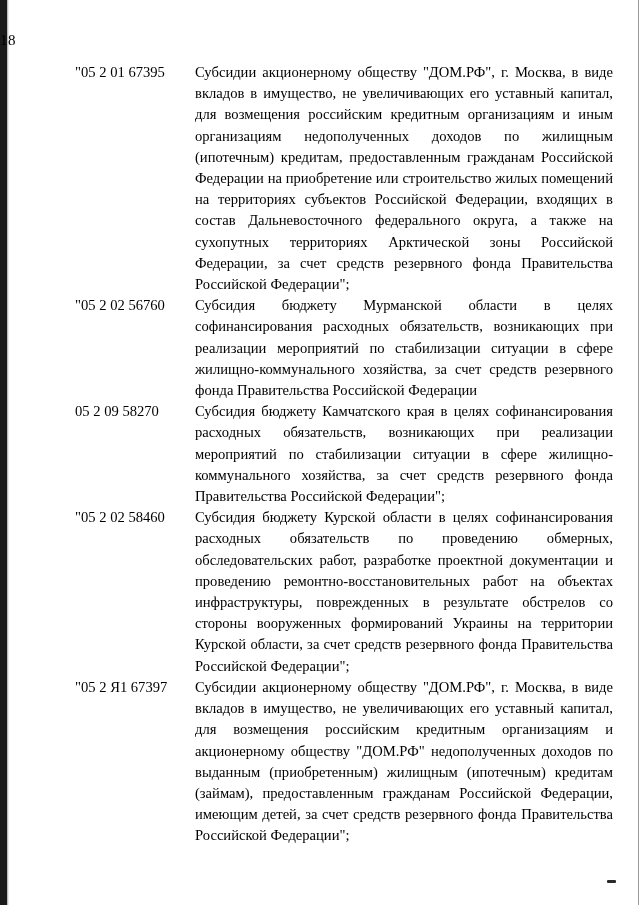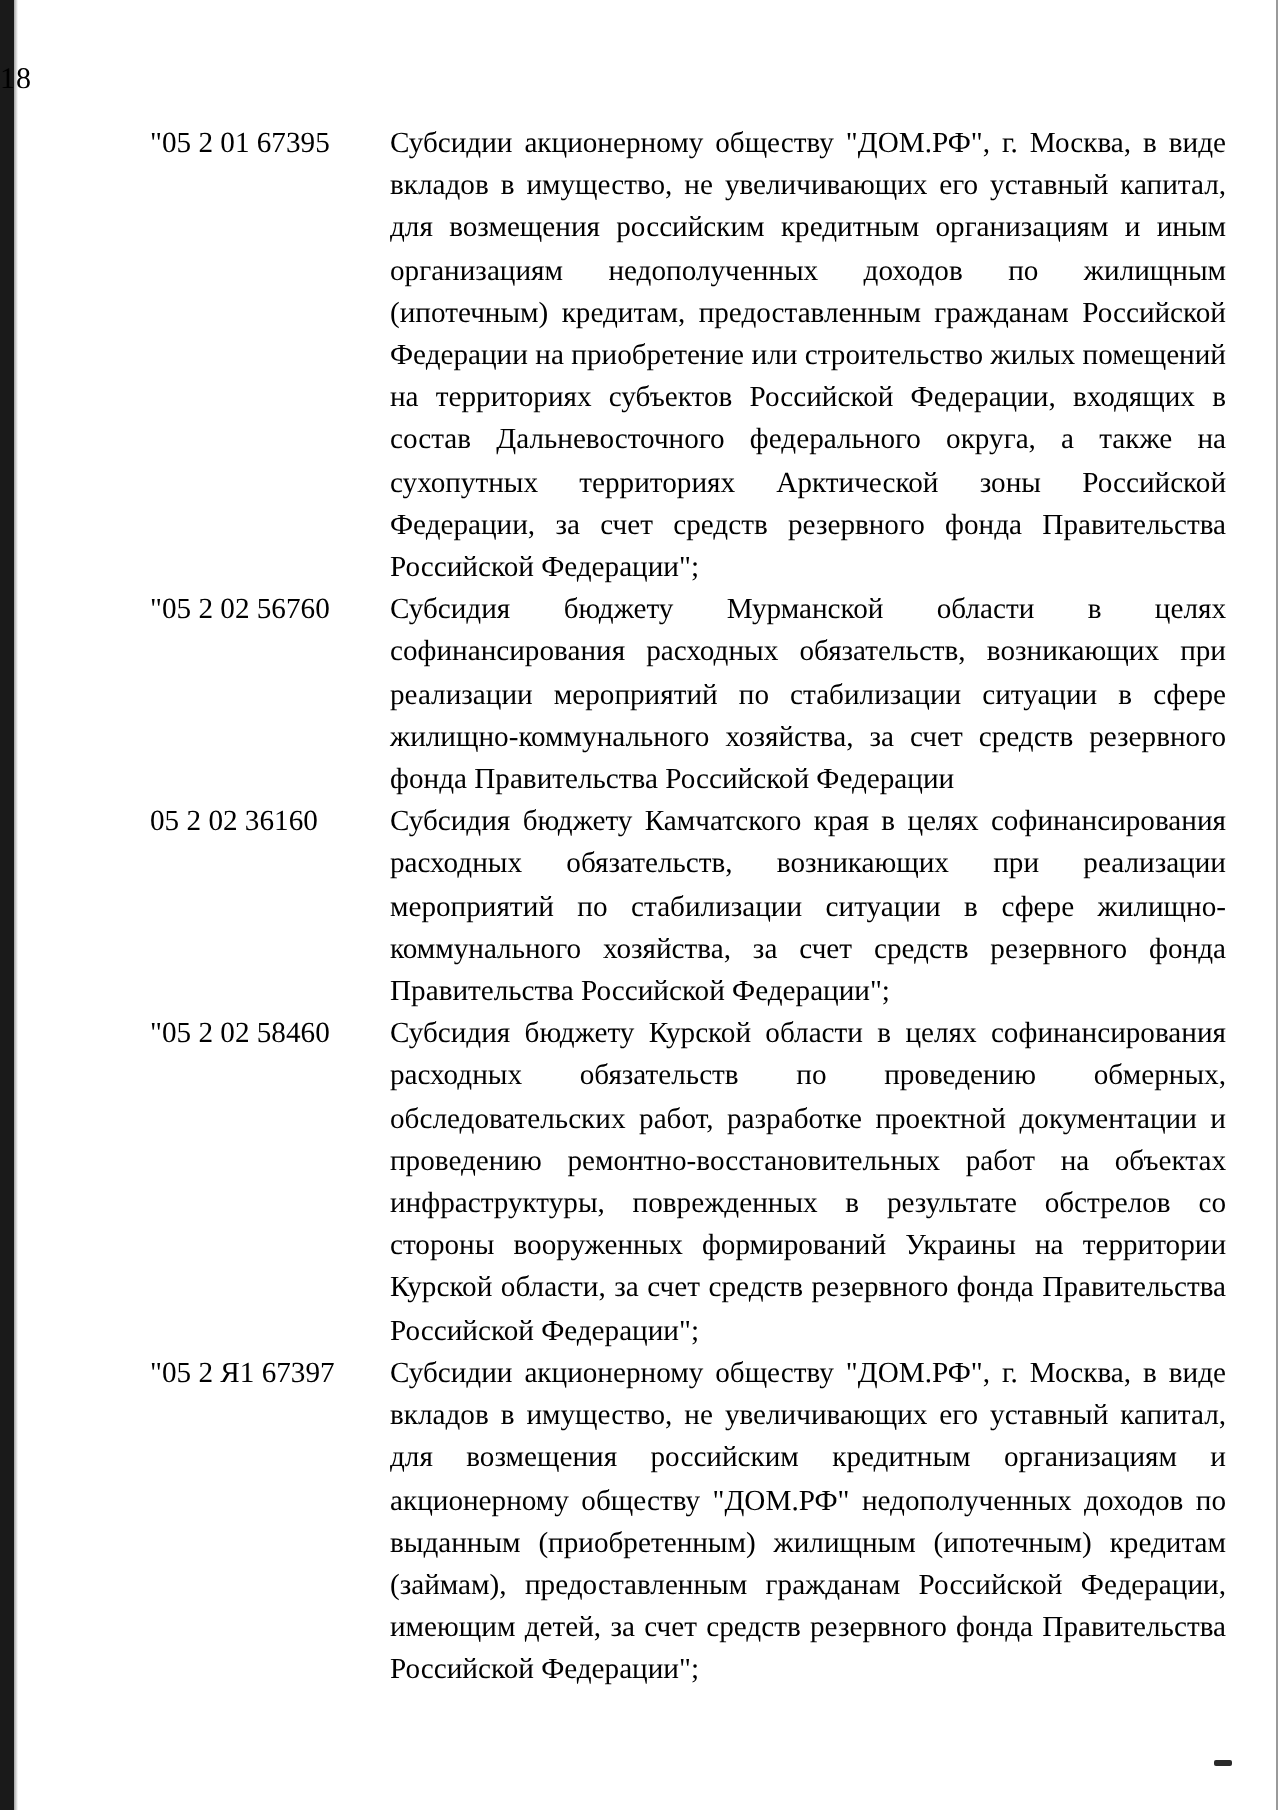--- a/index.html
+++ b/index.html
@@ -91,21 +91,21 @@
       <div class="code">"05 2 01 67395</div>
       <div class="text">Субсидии акционерному обществу "ДОМ.РФ", г. Москва, в виде вкладов в имущество, не увеличивающих его уставный капитал, для возмещения российским кредитным организациям и иным организациям недополученных доходов по жилищным (ипотечным) кредитам, предоставленным гражданам Российской Федерации на приобретение или строительство жилых помещений на территориях субъектов Российской Федерации, входящих в состав Дальневосточного федерального округа, а также на сухопутных территориях Арктической зоны Российской Федерации, за счет средств резервного фонда Правительства Российской Федерации";</div>
     </div>
 
     <div class="entry">
       <div class="code">"05 2 02 56760</div>
       <div class="text">Субсидия бюджету Мурманской области в целях софинансирования расходных обязательств, возникающих при реализации мероприятий по стабилизации ситуации в сфере жилищно-коммунального хозяйства, за счет средств резервного фонда Правительства Российской Федерации</div>
     </div>
 
     <div class="entry">
-      <div class="code">05 2 02 36160</div>
+      <div class="code">05 2 09 58270</div>
       <div class="text">Субсидия бюджету Камчатского края в целях софинансирования расходных обязательств, возникающих при реализации мероприятий по стабилизации ситуации в сфере жилищно-коммунального хозяйства, за счет средств резервного фонда Правительства Российской Федерации";</div>
     </div>
 
     <div class="entry">
       <div class="code">"05 2 02 58460</div>
       <div class="text">Субсидия бюджету Курской области в целях софинансирования расходных обязательств по проведению обмерных, обследовательских работ, разработке проектной документации и проведению ремонтно-восстановительных работ на объектах инфраструктуры, поврежденных в результате обстрелов со стороны вооруженных формирований Украины на территории Курской области, за счет средств резервного фонда Правительства Российской Федерации";</div>
     </div>
 
     <div class="entry">
       <div class="code">"05 2 Я1 67397</div>

